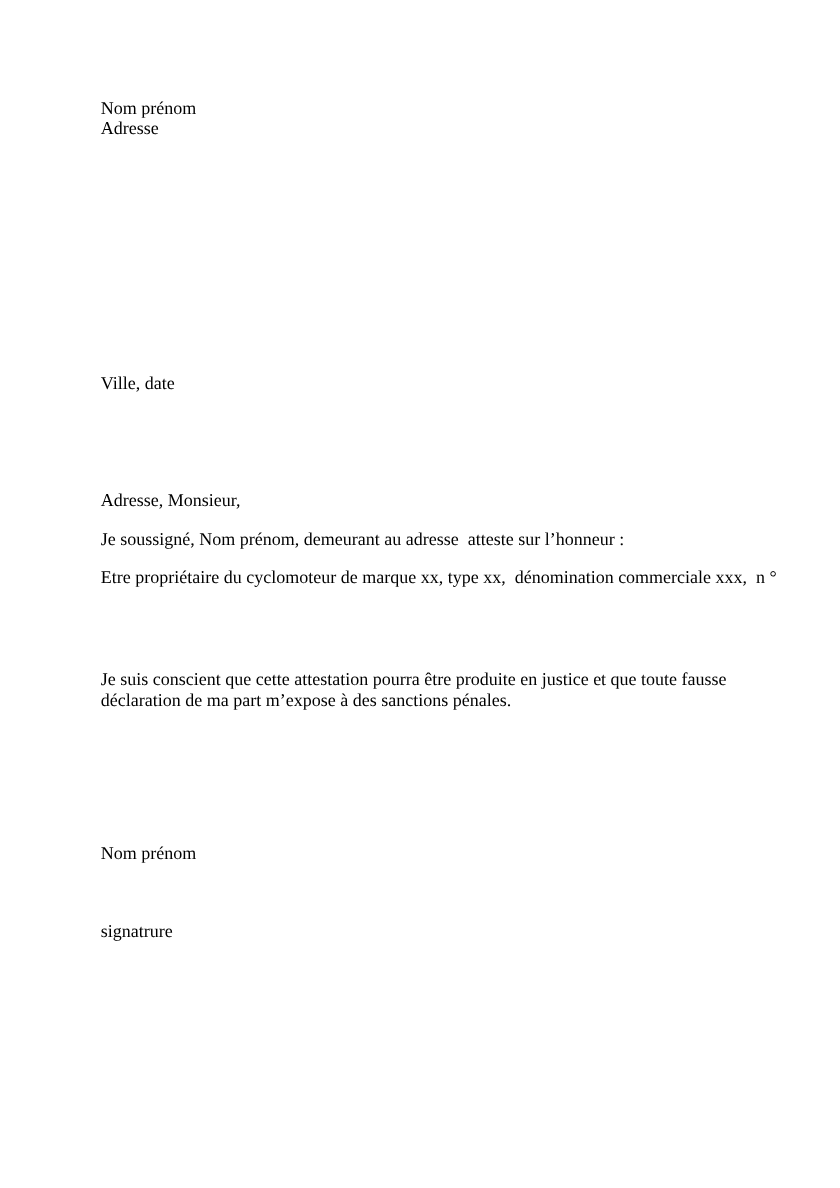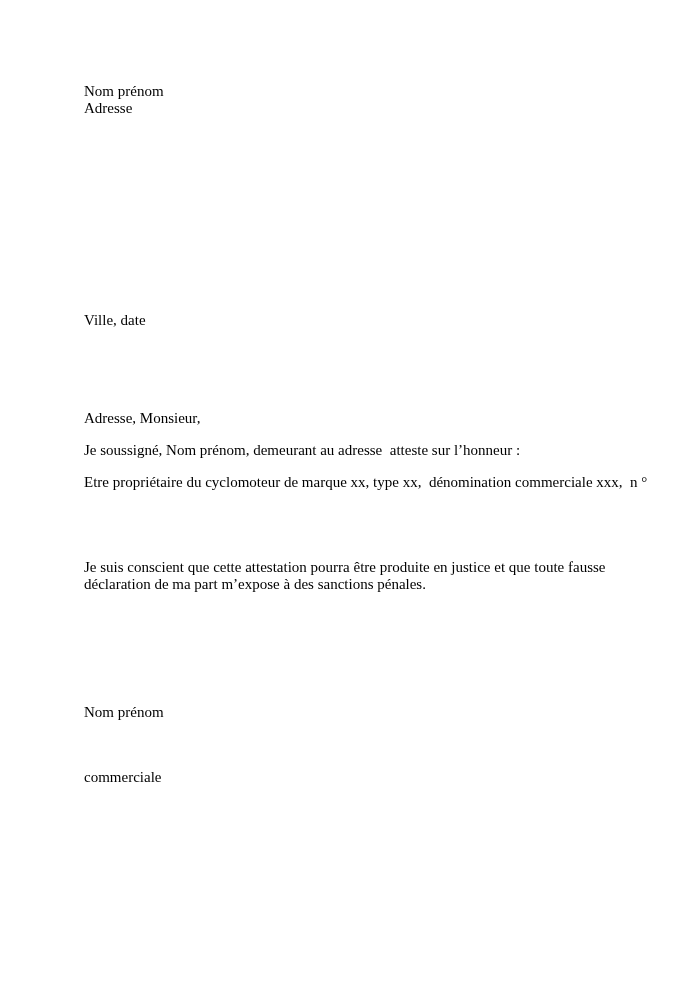--- a/index.html
+++ b/index.html
@@ -68,16 +68,16 @@
     <div class="line">Je suis conscient que cette attestation pourra être produite en justice et que toute fausse</div>
     <div class="line">déclaration de ma part m’expose à des sanctions pénales.</div>
   </div>
 
 
   <div class="block sig-name">
     <div class="line">Nom prénom</div>
   </div>
 
   <div class="block sig-label">
-    <div class="line">commerciale</div>
+    <div class="line">signatrure</div>
   </div>
 
 </div>
 
 </body></html>

